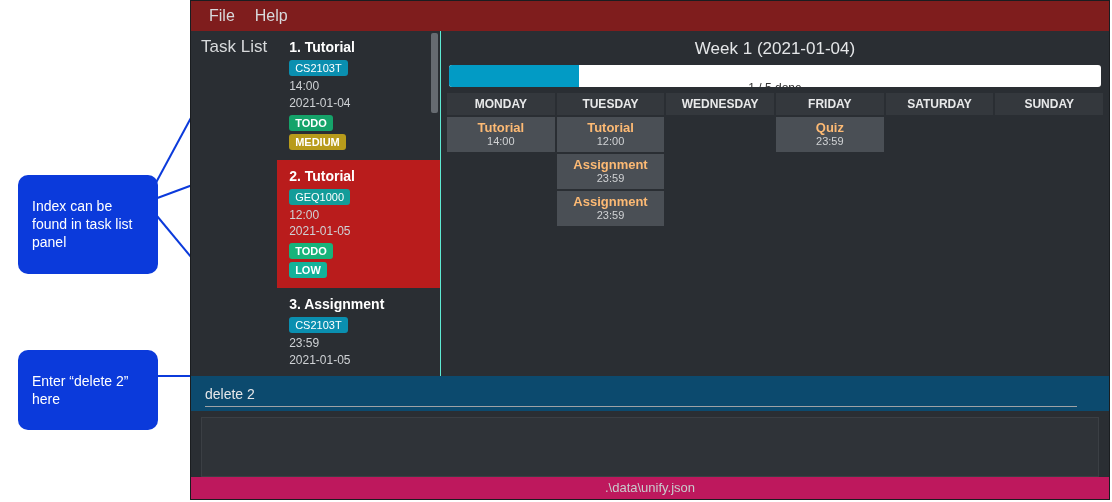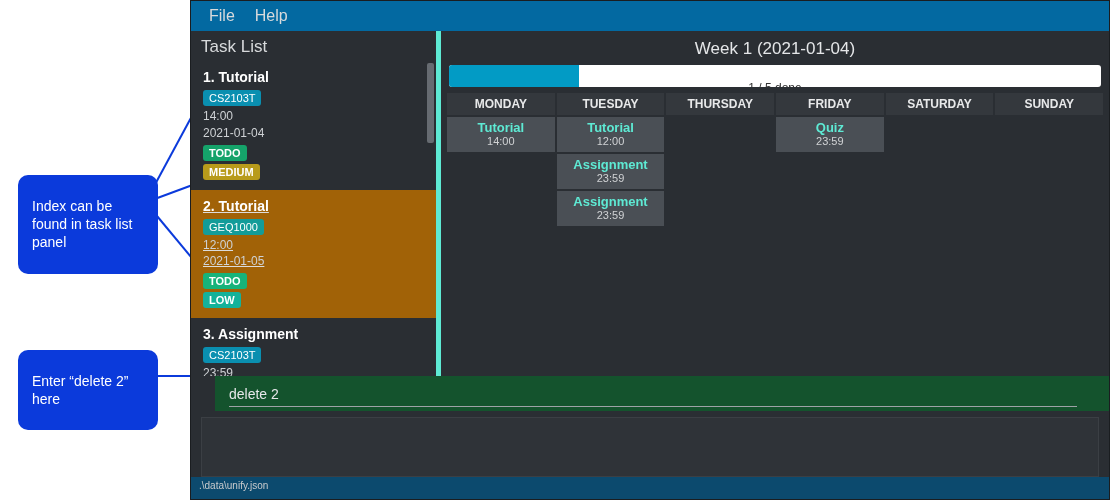--- a/index.html
+++ b/index.html
@@ -18,58 +18,57 @@
     width: 920px;
     height: 500px;
     background: #2a2e33;
     color: #dcdcdc;
     display: flex;
     flex-direction: column;
     border: 1px solid #1a1d20;
   }
   .menu-bar {
     height: 30px;
-    background: #0369a1;
+    background: #7f1d1d;
     display: flex;
     align-items: center;
     padding: 0 8px;
     font-size: 16px;
     color: #d8dadc;
   }
   .menu-item { padding: 4px 10px; cursor: pointer; }
   .main-area {
     flex: 1;
     display: flex;
     overflow: hidden;
   }
   .task-panel {
     width: 250px;
     background: #2a2e33;
     display: flex;
-    flex-direction: column;
-    border-right: 5px solid #5eead4;
+    flex-direction: row;
+    border-right: 1px solid #5eead4;
   }
   .task-panel-title {
     padding: 6px 10px 4px 10px;
     font-size: 17px;
     color: #d8dadc;
     font-weight: 400;
   }
   .task-list {
     flex: 1;
     overflow: hidden;
     position: relative;
   }
   .task-card {
     padding: 8px 12px 10px 12px;
     background: #2a2e33;
   }
   .task-card.selected {
-    background: #a16207;
-    text-decoration: underline;
+    background: #b91c1c;
   }
   .task-title {
     color: #fff;
     font-weight: 600;
     font-size: 14px;
     margin-bottom: 3px;
   }
   .module-badge {
     display: inline-block;
     padding: 2px 6px;
@@ -156,55 +155,55 @@
     font-weight: 600;
     padding: 4px 0;
     color: #e8e9ea;
   }
   .event-card {
     background: #4a4f55;
     text-align: center;
     padding: 3px 4px 5px 4px;
   }
   .event-title {
-    color: #5eead4;
+    color: #fdba74;
     font-weight: 600;
     font-size: 13px;
   }
   .event-time {
     font-size: 11px;
     color: #d0d2d4;
   }
   .command-area {
     padding: 6px 32px 4px 14px;
-    background: #14532d;
-    margin-left: 24px;
+    background: #0c4a6e;
   }
   .command-input {
     width: 100%;
     background: transparent;
     border: none;
     border-bottom: 1px solid #9ea2a6;
     color: #e6e7e9;
     font-size: 14px;
     padding: 4px 0;
     outline: none;
   }
   .output-area {
     height: 60px;
     margin: 6px 10px 0 10px;
     border: 1px solid #3b3f44;
     background: #2f3338;
   }
   .status-bar {
     height: 22px;
-    background: #0c4a6e;
-    font-size: 10px;
+    background: #be185d;
+    font-size: 13px;
     color: #c9cbcd;
     padding: 3px 8px;
+    text-align: center;
   }
   
   .callout {
     position: absolute;
     background: #0b3adb;
     color: #fff;
     font-size: 14px;
     border-radius: 10px;
     padding: 22px 14px;
     max-width: 140px;
@@ -272,21 +271,21 @@
             <div class="event-card">
               <div class="event-title">Assignment</div>
               <div class="event-time">23:59</div>
             </div>
             <div class="event-card">
               <div class="event-title">Assignment</div>
               <div class="event-time">23:59</div>
             </div>
           </div>
           <div class="day-col">
-            <div class="day-header">THURSDAY</div>
+            <div class="day-header">WEDNESDAY</div>
           </div>
           <div class="day-col">
             <div class="day-header">FRIDAY</div>
             <div class="event-card">
               <div class="event-title">Quiz</div>
               <div class="event-time">23:59</div>
             </div>
           </div>
           <div class="day-col">
             <div class="day-header">SATURDAY</div>

